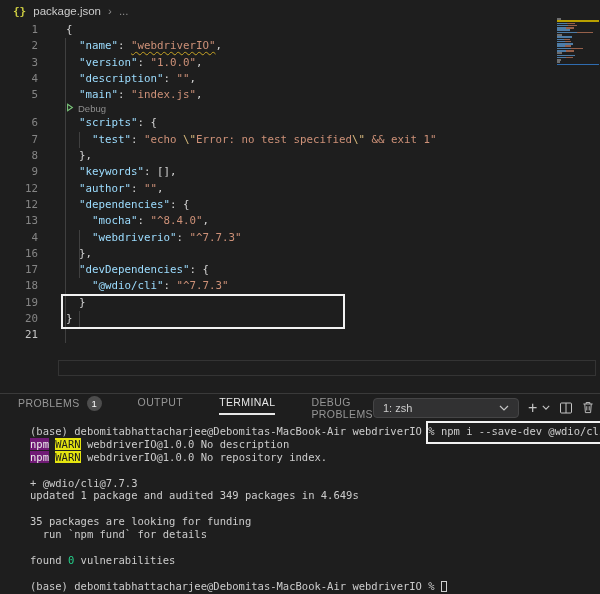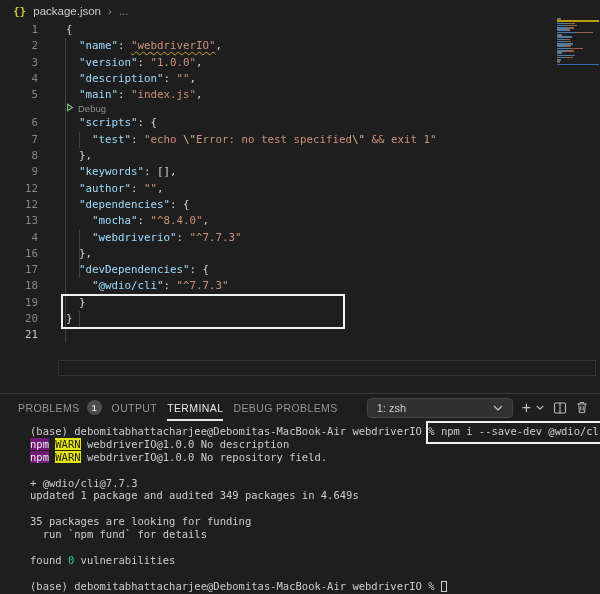--- a/index.html
+++ b/index.html
@@ -41,21 +41,21 @@
   .mm-p  { background:#6e6e6e; }
   .mm-y  { background:#b9a000; }
   .mm-b  { background:#4e7ca6; }
   .mm-bo { background:linear-gradient(90deg,#4e7ca6 55%,#96604a 45%); }
   .mm-bl { background:#2f6cb0; }
 
   
   .panel-sep { position:absolute; top:393px; left:0; width:100%; height:1px; background:#3a3a3a; }
   .panel-header { position:absolute; top:394px; left:0; width:100%; height:27px;
                   display:flex; align-items:center; padding:0 12px 0 18px; }
-  .tabs { display:flex; align-items:center; gap:10px; }
+  .tabs { display:flex; align-items:flex-start; gap:36px; }
   .tab { position:relative; font-size:10.5px; letter-spacing:0.4px; color:#969696;
          display:flex; align-items:center; cursor:pointer; }
   .tab.active { color:#e7e7e7; }
   .tab.active::after { content:""; position:absolute; left:0; right:0; bottom:-7px; height:1.5px; background:#e7e7e7; }
   .badge { display:inline-block; width:15px; height:15px; margin-left:7px; border-radius:50%;
            background:#4d4d4d; color:#ffffff; font-size:9.5px; line-height:15px; text-align:center;
            letter-spacing:0; }
   .right-controls { margin-left:auto; display:flex; align-items:center; gap:9px; }
   .shell-select { width:146px; height:20px; background:#313132; border:1px solid #454546; border-radius:4px;
                   display:flex; align-items:center; justify-content:space-between; padding:0 9px;
@@ -190,21 +190,21 @@
         <svg width="12" height="13" viewBox="0 0 12 14">
             <path d="M1 3.2 h10 M4 3.2 V1.6 h4 v1.6 M2.5 3.2 l.7 9.3 h5.6 l.7 -9.3 M4.7 5.6 v4.6 M7.3 5.6 v4.6" stroke="#c5c5c5" fill="none" stroke-width="1"></path>
           </svg>
       </span>
     </div>
   </div>
 
   <div class="terminal">
       <div class="term-line"><span class="seg-t">(base) debomitabhattacharjee@Debomitas-MacBook-Air webdriverIO % </span><span class="seg-t">npm i --save-dev @wdio/cli</span></div>
       <div class="term-line"><span class="seg-inv">npm</span><span class="seg-t"> </span><span class="seg-warn">WARN</span><span class="seg-t"> webdriverIO@1.0.0 No description</span></div>
-      <div class="term-line"><span class="seg-inv">npm</span><span class="seg-t"> </span><span class="seg-warn">WARN</span><span class="seg-t"> webdriverIO@1.0.0 No repository field.</span></div>
+      <div class="term-line"><span class="seg-inv">npm</span><span class="seg-t"> </span><span class="seg-warn">WARN</span><span class="seg-t"> webdriverIO@1.0.0 No repository index.</span></div>
       <div class="term-line"></div>
       <div class="term-line"><span class="seg-t">+ @wdio/cli@7.7.3</span></div>
       <div class="term-line"><span class="seg-t">updated 1 package and audited 349 packages in 4.649s</span></div>
       <div class="term-line"></div>
       <div class="term-line"><span class="seg-t">35 packages are looking for funding</span></div>
       <div class="term-line"><span class="seg-t">  run `npm fund` for details</span></div>
       <div class="term-line"></div>
       <div class="term-line"><span class="seg-t">found </span><span class="seg-green">0</span><span class="seg-t"> vulnerabilities</span></div>
       <div class="term-line"></div>
       <div class="term-line"><span class="seg-t">(base) debomitabhattacharjee@Debomitas-MacBook-Air webdriverIO % </span><span class="seg-cursor"></span></div>

